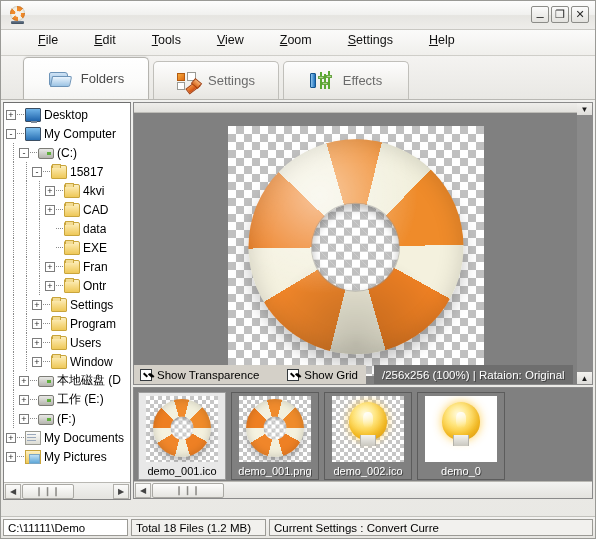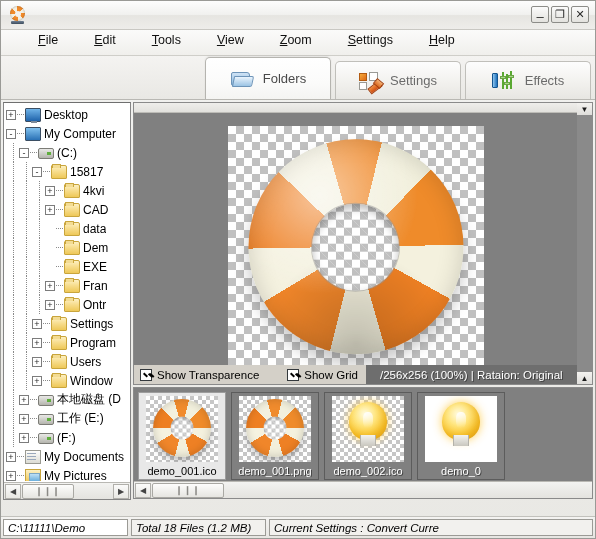--- a/index.html
+++ b/index.html
@@ -74,21 +74,20 @@
     font-size: 12.5px; color: #111; padding: 3px 14px; cursor: default;
     white-space: nowrap;
   }
   .menu-item u { text-decoration: underline; }
   
   .tabstrip {
     height: 44px; position: relative;
     background: linear-gradient(to bottom,#f4f3f1,#e9e8e4);
     display: flex; align-items: flex-end; padding-left: 22px;
     border-bottom: 1px solid #b9b8b3;
-    justify-content: flex-end;
   }
   .tab {
     height: 38px; min-width: 126px;
     margin-right: 4px;
     display: flex; align-items: center; justify-content: center; gap: 9px;
     border: 1px solid #c0bfba;
     border-bottom: none;
     border-radius: 5px 5px 0 0;
     background: linear-gradient(to bottom,#fdfdfd 0%,#f2f1ee 55%,#e7e6e2 100%);
     color: #6b6b6b; font-size: 13px;
@@ -270,25 +269,26 @@
     position:absolute; left:0; bottom:0; right:15px; height:19px;
     display:flex; align-items:center;
     z-index:6;
   }
   .chk-group{display:flex;align-items:center;gap:5px;background:#d4d0c8;height:19px;padding:0 8px 0 6px;}
   .chk-box{width:12px;height:12px;background:#fff;border:1px solid #33383c;position:relative;flex:0 0 auto;cursor:pointer;}
   .chk-box.on:after{content:"";position:absolute;left:2px;top:4px;width:5px;height:2px;background:#000;
     transform:rotate(42deg);box-shadow:4px -3px 0 0 #000, 5px -4px 0 0 #000;}
   .chk-label{font-size:11.5px;color:#000;white-space:nowrap;}
   .info-overlay{
-    height:19px; display:flex;align-items:center; padding:0 14px;
+    height:19px; display:flex;align-items:center; padding:0 8px;
     color:#ffffff; font-size:11.5px; white-space:nowrap;
     background:#6e6e6e;
     text-shadow: 1px 1px 0 rgba(0,0,0,.45);
     overflow:hidden;
+    margin-left:8px;
   }
   
   .thumb-strip{
     position:relative; height:112px; margin-top:2px;
     background:#808080; border:1px solid #8a8a8a;
     overflow:hidden;
   }
   .thumb-row{display:flex; gap:5px; padding:4px 0 0 4px;}
   .thumb{
     width:88px;height:88px;flex:0 0 auto;
@@ -356,21 +356,21 @@
   .thumb-hscroll{
     position:absolute;left:0;right:0;bottom:0;height:17px;
     background:linear-gradient(to bottom,#f3f3f1,#e4e3df);
     border-top:1px solid #b9b8b3; display:flex;align-items:center;
   }
   
   .statusbar{
     position:absolute;left:0;bottom:0;width:594px;height:22px;
     background:linear-gradient(to bottom,#f4f3f1,#e7e6e2);
     border-top:1px solid #c2c1bc;
-    display:flex;align-items:center;padding:0 2px;gap:3px;font-style:italic;
+    display:flex;align-items:center;padding:0 2px;gap:3px;
   }
   .sfield{
     height:17px;border:1px solid #9b9a95;background:#ffffff;
     display:flex;align-items:center;padding:0 4px;font-size:11.5px;color:#000;
     white-space:nowrap;overflow:hidden;
   }
   .sf-path{ width:125px; }
   .sf-total{ width:135px; background:#f2f1ee; }
   .sf-sel{ width:140px; background:#f2f1ee; }
   .sf-cur{ flex:1; background:#f2f1ee; }
@@ -528,35 +528,20 @@
               </span>
               <span class="ind" style="width: 13px;">
                 <i class="dotline"></i>
               </span>
               <span class="ind" style="width: 13px;">
                 <i class="dotline"></i>
               </span>
               <span class="exp none"></span>
               <span class="hdots"></span>
               <span class="ticon ic-folder"></span>
-              <span class="tlabel">Dem</span>
-            </div>
-            <div class="tnode">
-              <span class="ind" style="width: 13px;">
-                <i class="dotline"></i>
-              </span>
-              <span class="ind" style="width: 13px;">
-                <i class="dotline"></i>
-              </span>
-              <span class="ind" style="width: 13px;">
-                <i class="dotline"></i>
-              </span>
-              <span class="exp none"></span>
-              <span class="hdots"></span>
-              <span class="ticon ic-folder"></span>
               <span class="tlabel">EXE</span>
             </div>
             <div class="tnode">
               <span class="ind" style="width: 13px;">
                 <i class="dotline"></i>
               </span>
               <span class="ind" style="width: 13px;">
                 <i class="dotline"></i>
               </span>
               <span class="ind" style="width: 13px;">

